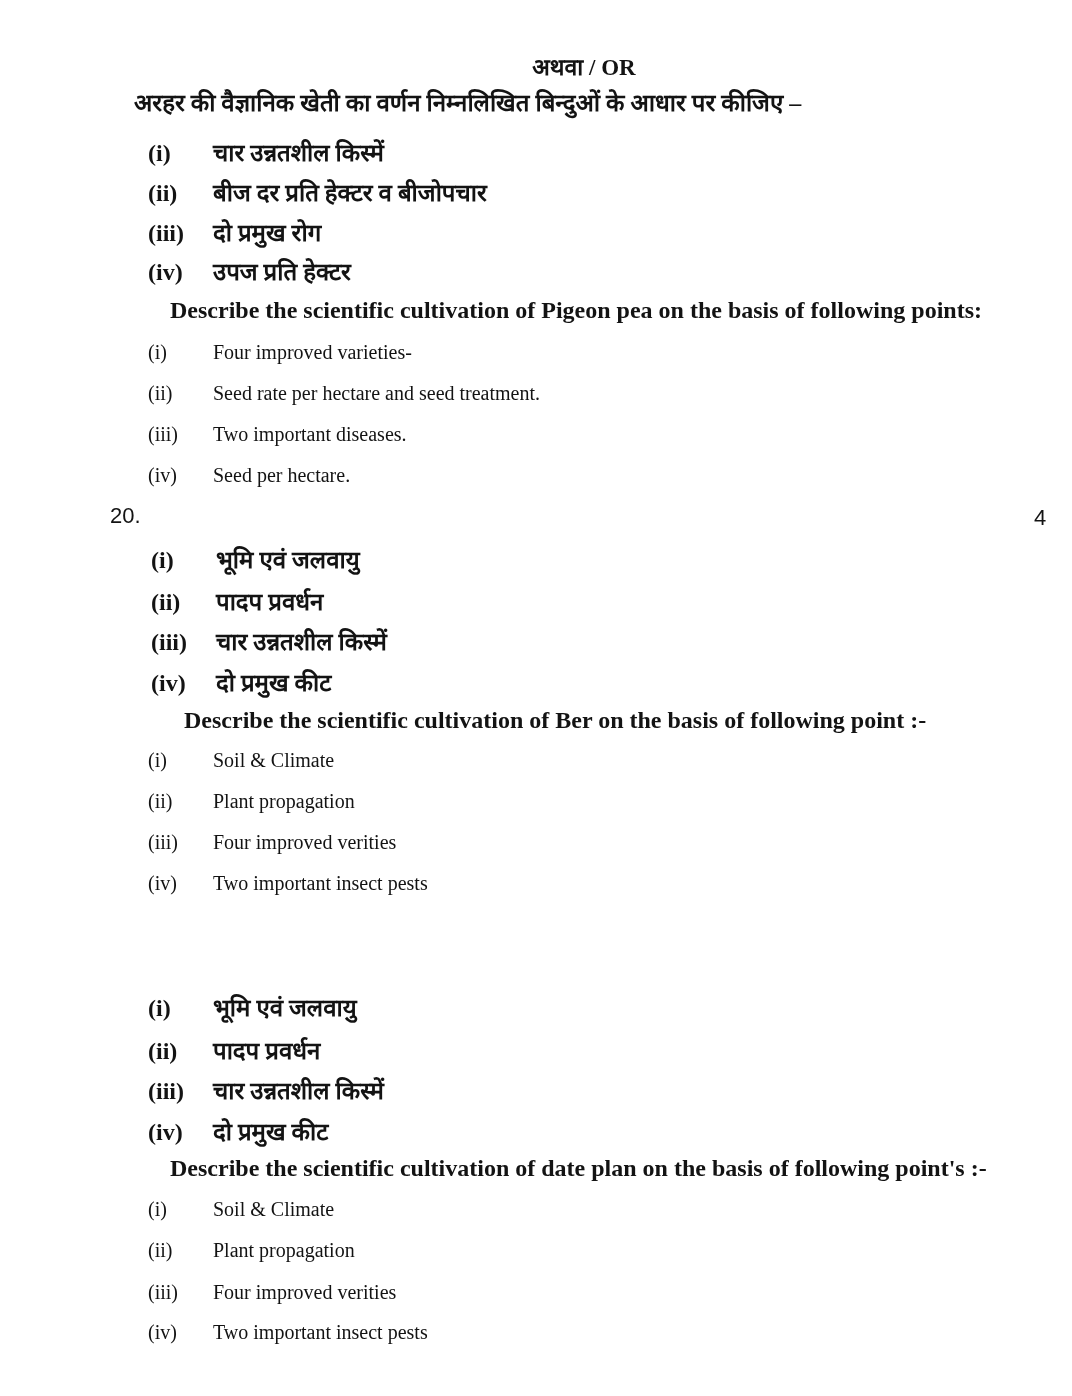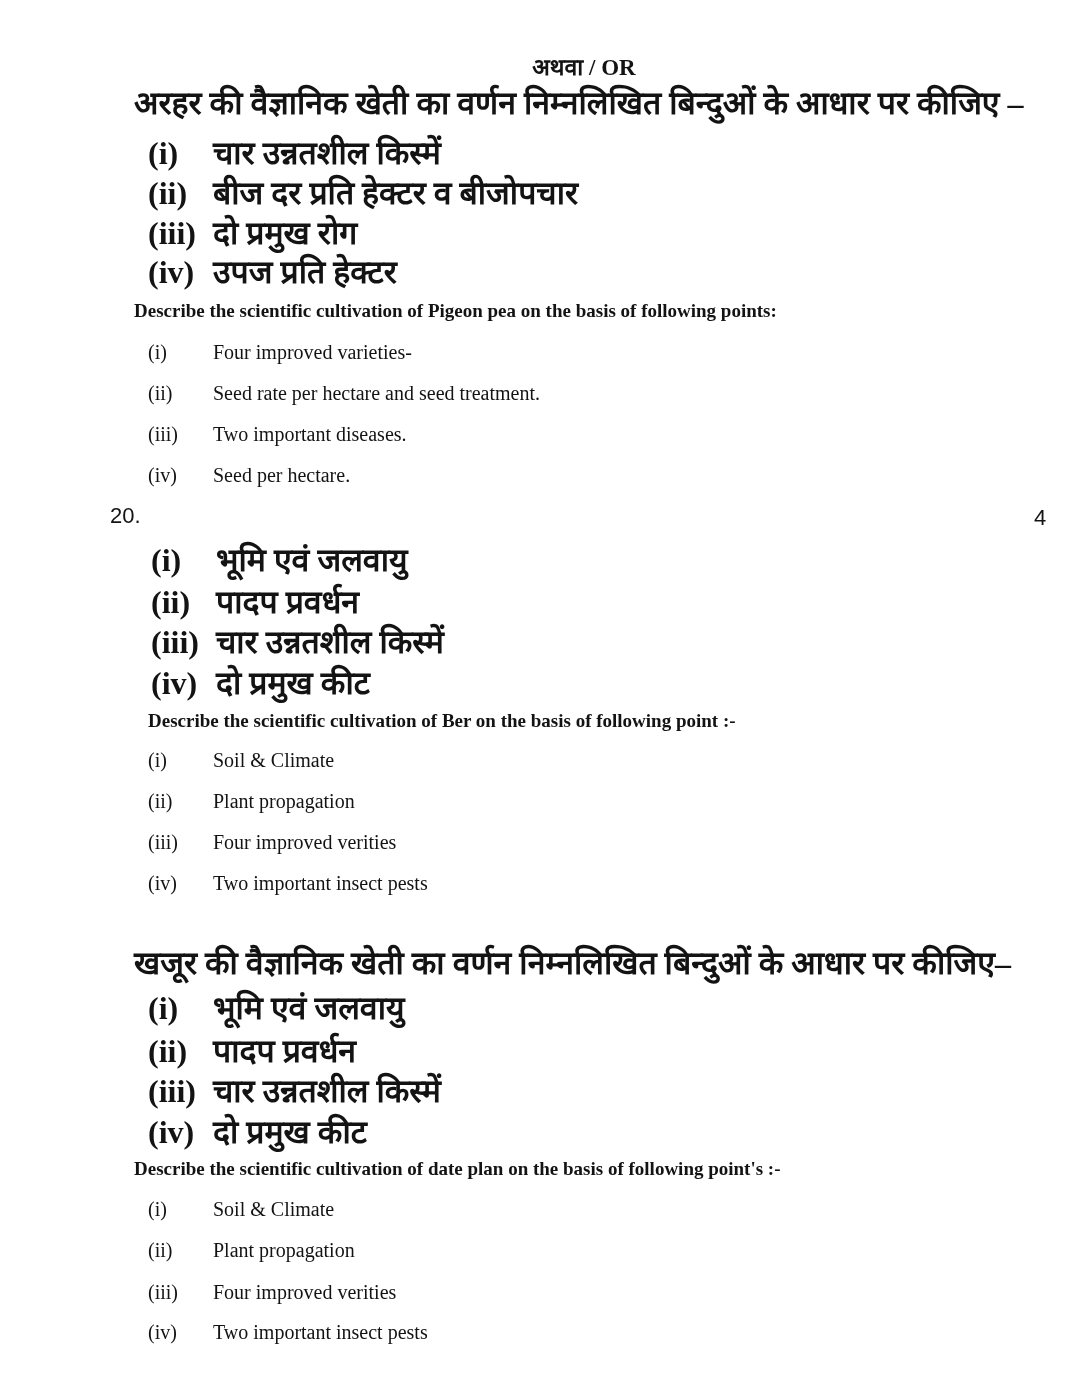--- a/index.html
+++ b/index.html
@@ -11,31 +11,31 @@
     overflow: hidden;
     font-family: "Liberation Serif", serif;
     color: #131313;
   }
   .abs { position: absolute; white-space: nowrap; padding-left: 48px; }
 
   
   .hi {
     font-family: "Liberation Serif", "DejaVu Serif", serif;
     font-weight: 700;
-    font-size: 32px;
+    font-size: 24px;
     line-height: 30px;
   }
   
   .en {
     font-family: "Liberation Serif", "DejaVu Serif", serif;
     font-weight: 400;
     font-size: 20px;
     line-height: 25px;
   }
-  .en-intro { font-weight: 700; font-size: 19px; }
+  .en-intro { font-weight: 700; font-size: 24px; margin-left: 36px; }
 
   .or-head {
     left: 0; width: 1072px;
     text-align: center;
     font-family: "Liberation Serif", "DejaVu Serif", serif;
     font-weight: 700;
     font-size: 23px;
   }
 
   .item { display: flex; }
@@ -135,21 +135,20 @@
   <div class="abs en item" style="top:830px; left:100px; width:860px;">
     <span class="num">(iii)</span>
     <span class="txt">Four improved verities</span>
   </div>
   <div class="abs en item" style="top:871px; left:100px; width:860px;">
     <span class="num">(iv)</span>
     <span class="txt">Two important insect pests</span>
   </div>
 
 
-  <div class="abs hi" style="top:948px; left:86px;">खजूर की वैज्ञानिक खेती का वर्णन निम्नलिखित बिन्दुओं के आधार पर कीजिए–</div>
 
   <div class="abs hi item" style="top:993px; left:100px; width:860px;">
     <span class="num">(i)</span>
     <span class="txt">भूमि एवं जलवायु</span>
   </div>
   <div class="abs hi item" style="top:1036px; left:100px; width:860px;">
     <span class="num">(ii)</span>
     <span class="txt">पादप प्रवर्धन</span>
   </div>
   <div class="abs hi item" style="top:1076px; left:100px; width:860px;">

